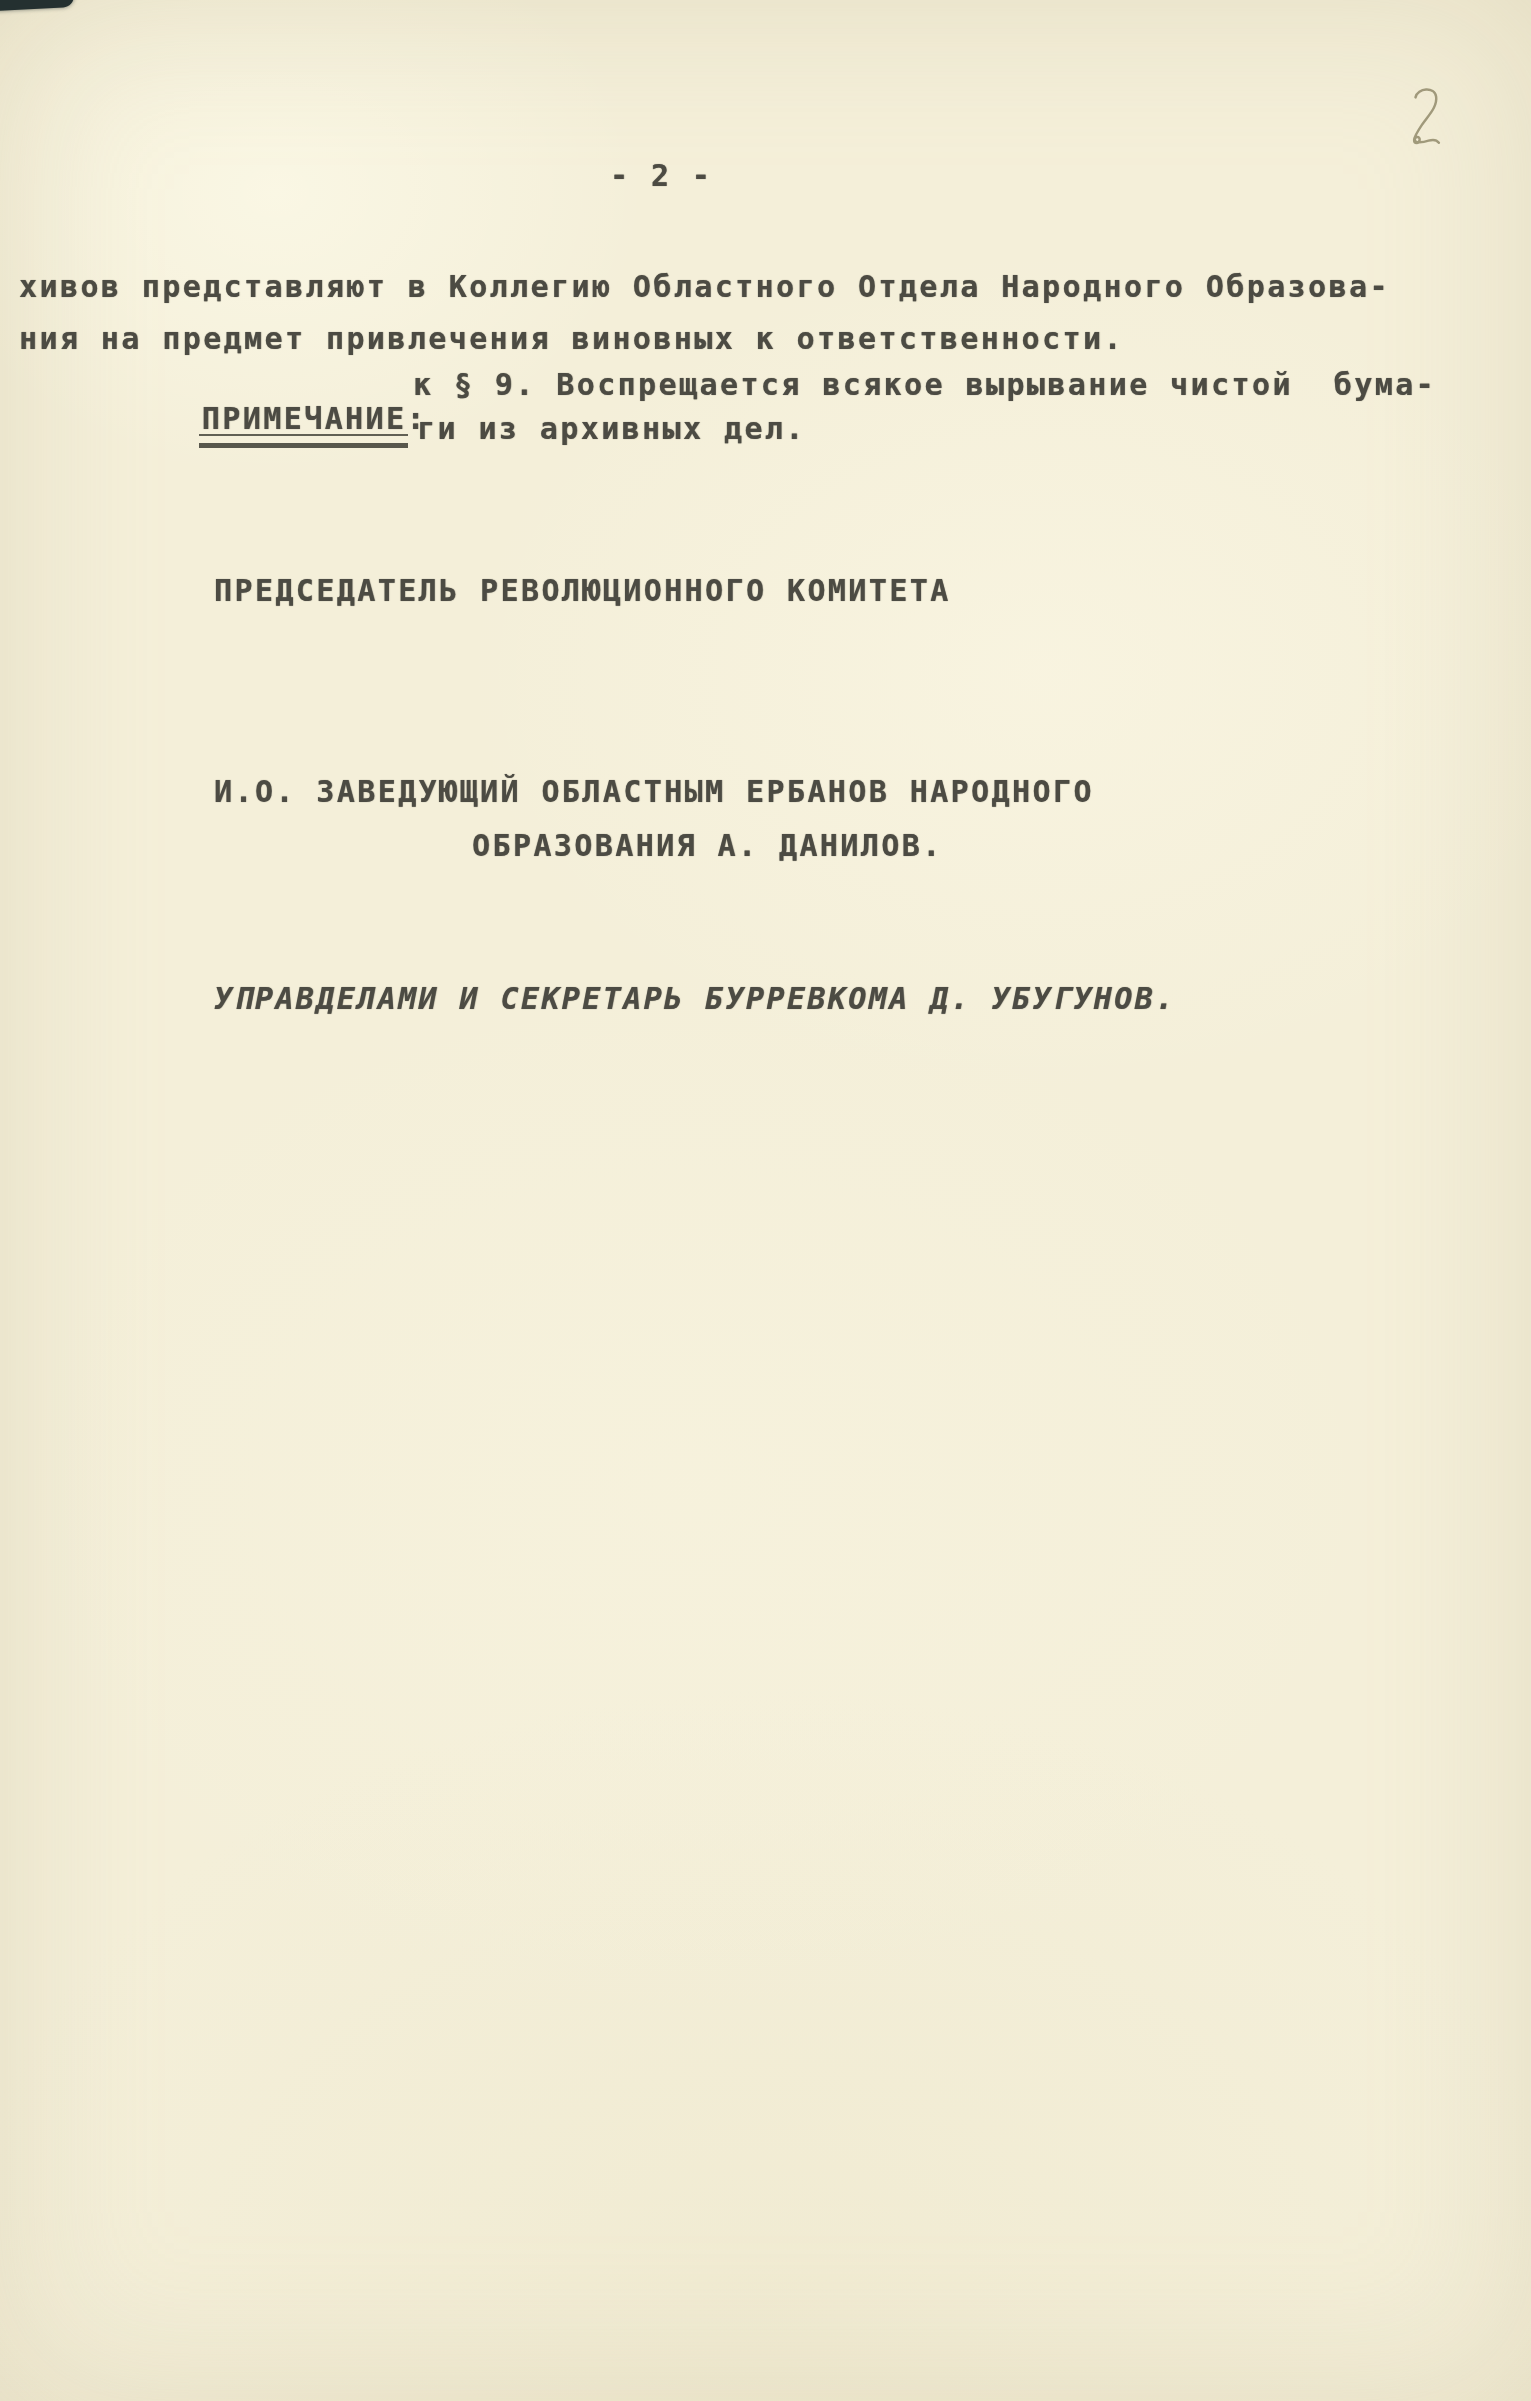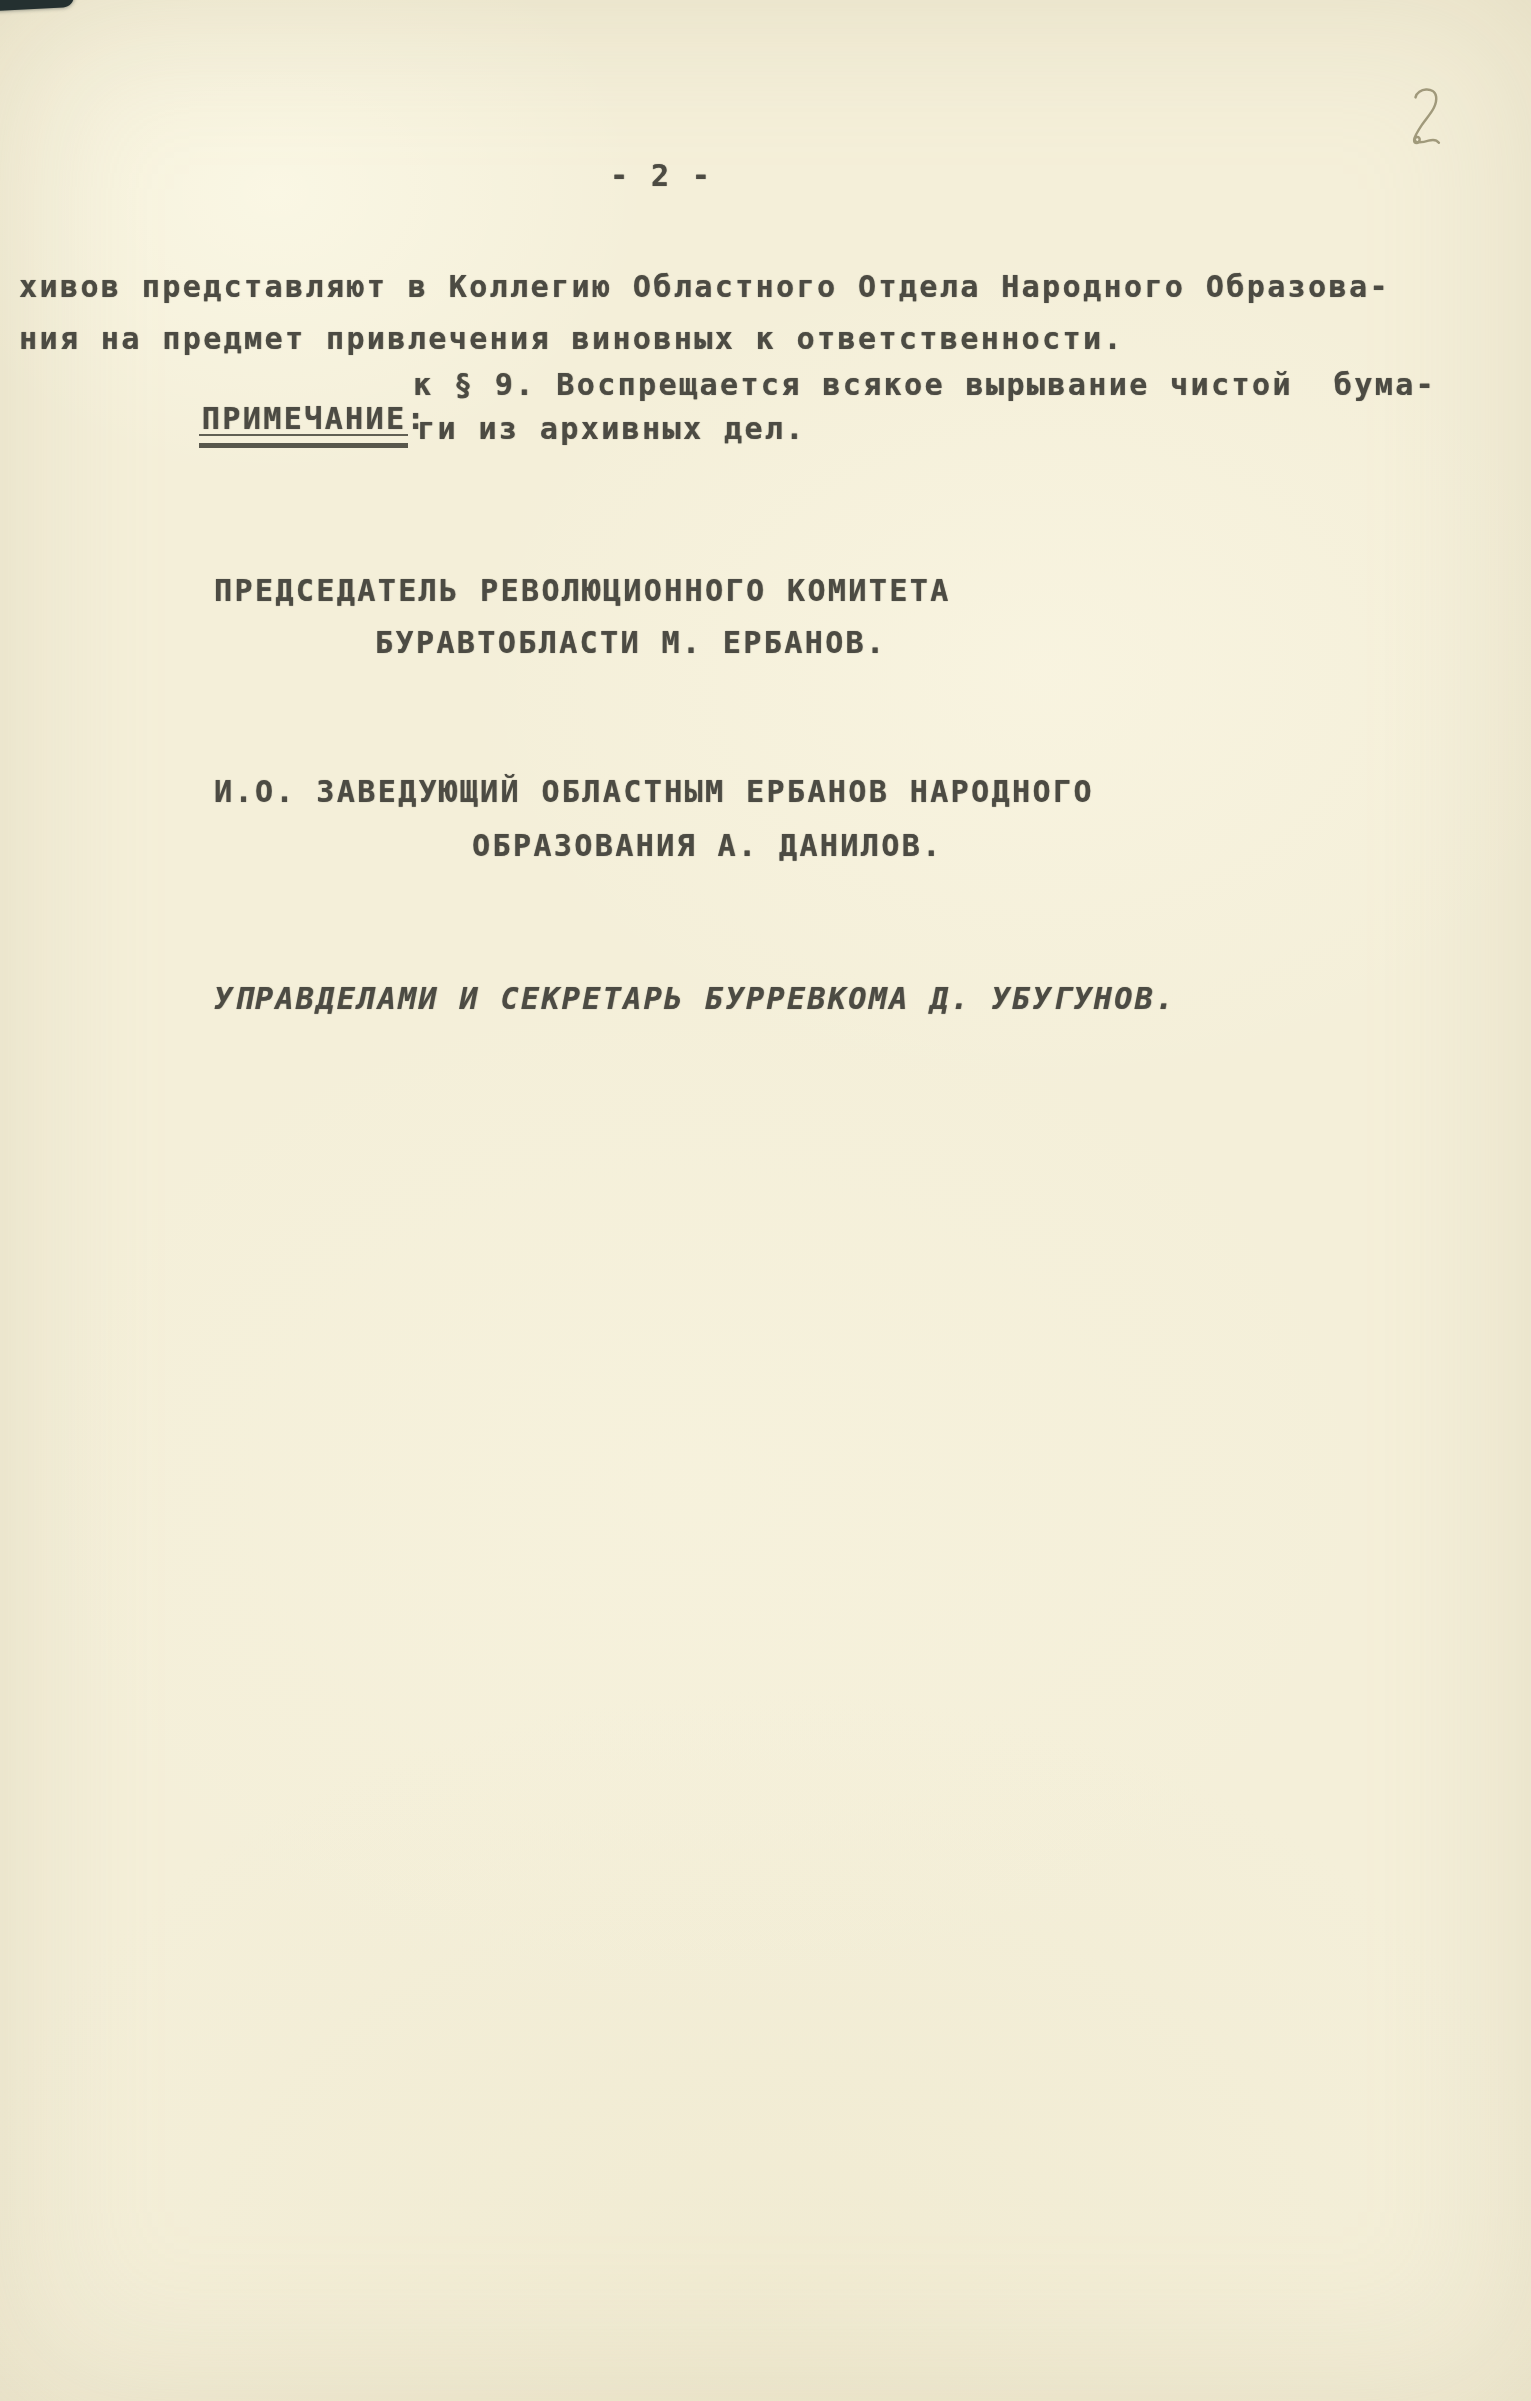--- a/index.html
+++ b/index.html
@@ -85,21 +85,20 @@
   <div class="tw" style="left:19px; top:272px;">хивов представляют в Коллегию Областного Отдела Народного Образова-</div>
   <div class="tw" style="left:19px; top:324px;">ния на предмет привлечения виновных к ответственности.</div>
 
   <div class="tw" style="left:120px; top:374px;">
     <span class="dbl-underline">ПРИМЕЧАНИЕ</span><span>:</span>
   </div>
   <div class="tw" style="left:413px; top:370px;">к § 9. Воспрещается всякое вырывание чистой  бума-</div>
   <div class="tw" style="left:417px; top:414px;">ги из архивных дел.</div>
 
   <div class="tw" style="left:214px; top:576px;">ПРЕДСЕДАТЕЛЬ РЕВОЛЮЦИОННОГО КОМИТЕТА</div>
-  <div class="tw" style="left:375px; top:628px;">БУРАВТОБЛАСТИ М. ЕРБАНОВ.</div>
 
   <div class="tw" style="left:214px; top:777px;">И.О. ЗАВЕДУЮЩИЙ ОБЛАСТНЫМ ЕРБАНОВ НАРОДНОГО</div>
   <div class="tw" style="left:472px; top:831px;">ОБРАЗОВАНИЯ А. ДАНИЛОВ.</div>
 
   <div class="tw" style="left:214px; top:984px;font-style:italic;">УПРАВДЕЛАМИ И СЕКРЕТАРЬ БУРРЕВКОМА Д. УБУГУНОВ.</div>
 
 
 </div>
 
 

